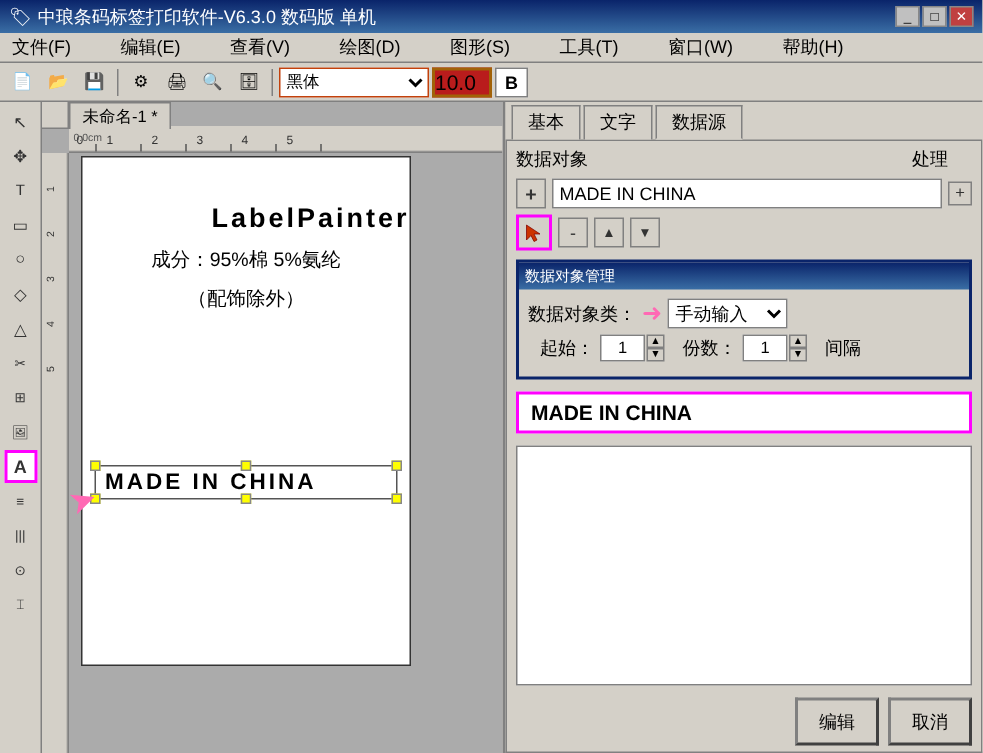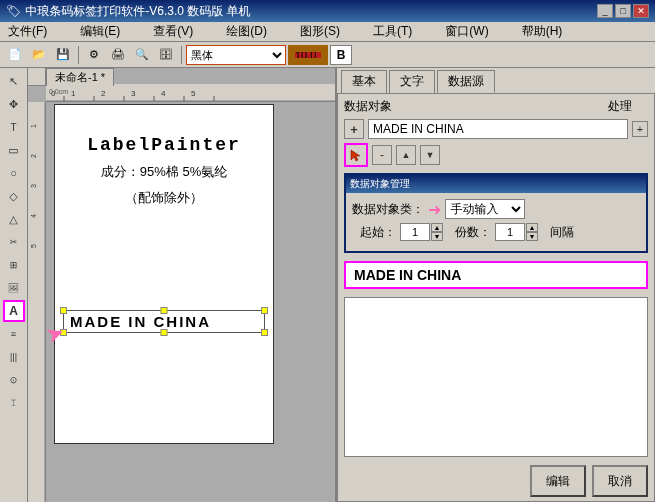--- a/index.html
+++ b/index.html
@@ -43,21 +43,21 @@
     }
     .tb-btn {
       width: 22px; height: 22px;
       background: #d4d0c8;
       border: 1px solid #d4d0c8;
       display: flex; align-items: center; justify-content: center;
       cursor: pointer; font-size: 11px;
     }
     .tb-separator { width: 1px; height: 18px; background: #808080; margin: 0 2px; }
     .font-select { height: 20px; width: 100px; font-size: 11px; background: white; border: 1px solid #c2410c; }
-    .font-size-select { height: 20px; width: 40px; font-size: 11px; background: #b91c1c; border: 7px solid #a16207; }
+    .font-size-select { height: 20px; width: 40px; font-size: 14px; background: #b91c1c; border: 2px solid #a16207; }
     .bold-btn { width: 22px; height: 20px; font-weight: bold; background: white; border: 1px solid #808080; font-size: 12px; cursor: pointer; }
 
     
     .main-area {
       display: flex;
       height: calc(502px - 22px - 20px - 26px);
     }
 
     
     .left-toolbar {
@@ -103,21 +103,21 @@
     
     .label-canvas {
       position: absolute;
       top: 30px;
       left: 30px;
       width: 220px;
       height: 340px;
       background: white;
       border: 1px solid #333;
     }
-    .label-title { font-size: 18px; font-weight: bold; text-align: center; margin-top: 30px; font-family: Liberation Mono, monospace; letter-spacing: 2px; }
+    .label-title { font-size: 18px; font-weight: bold; text-align: right; margin-top: 30px; font-family: Liberation Sans, sans-serif; letter-spacing: 2px; }
     .label-content { font-size: 13px; text-align: center; margin-top: 8px; }
 
     
     .right-panel {
       width: 320px;
       background: #d4d0c8;
       border-left: 2px solid #808080;
       display: flex;
       flex-direction: column;
     }

